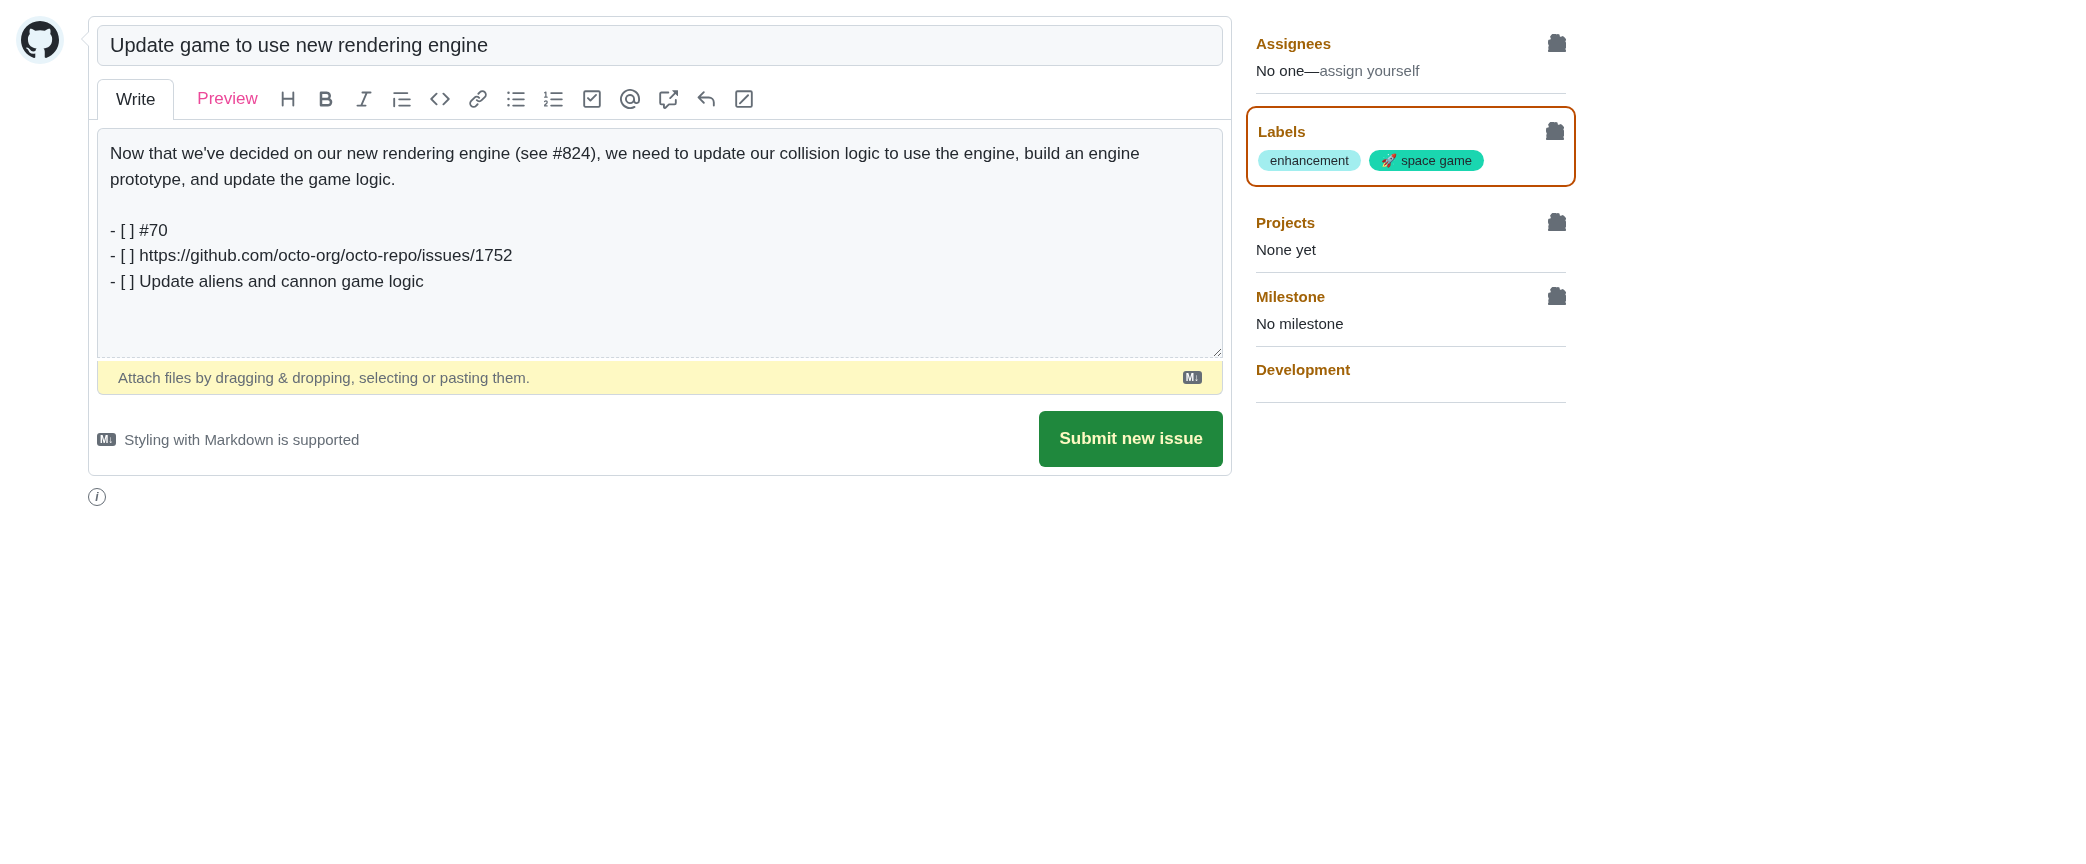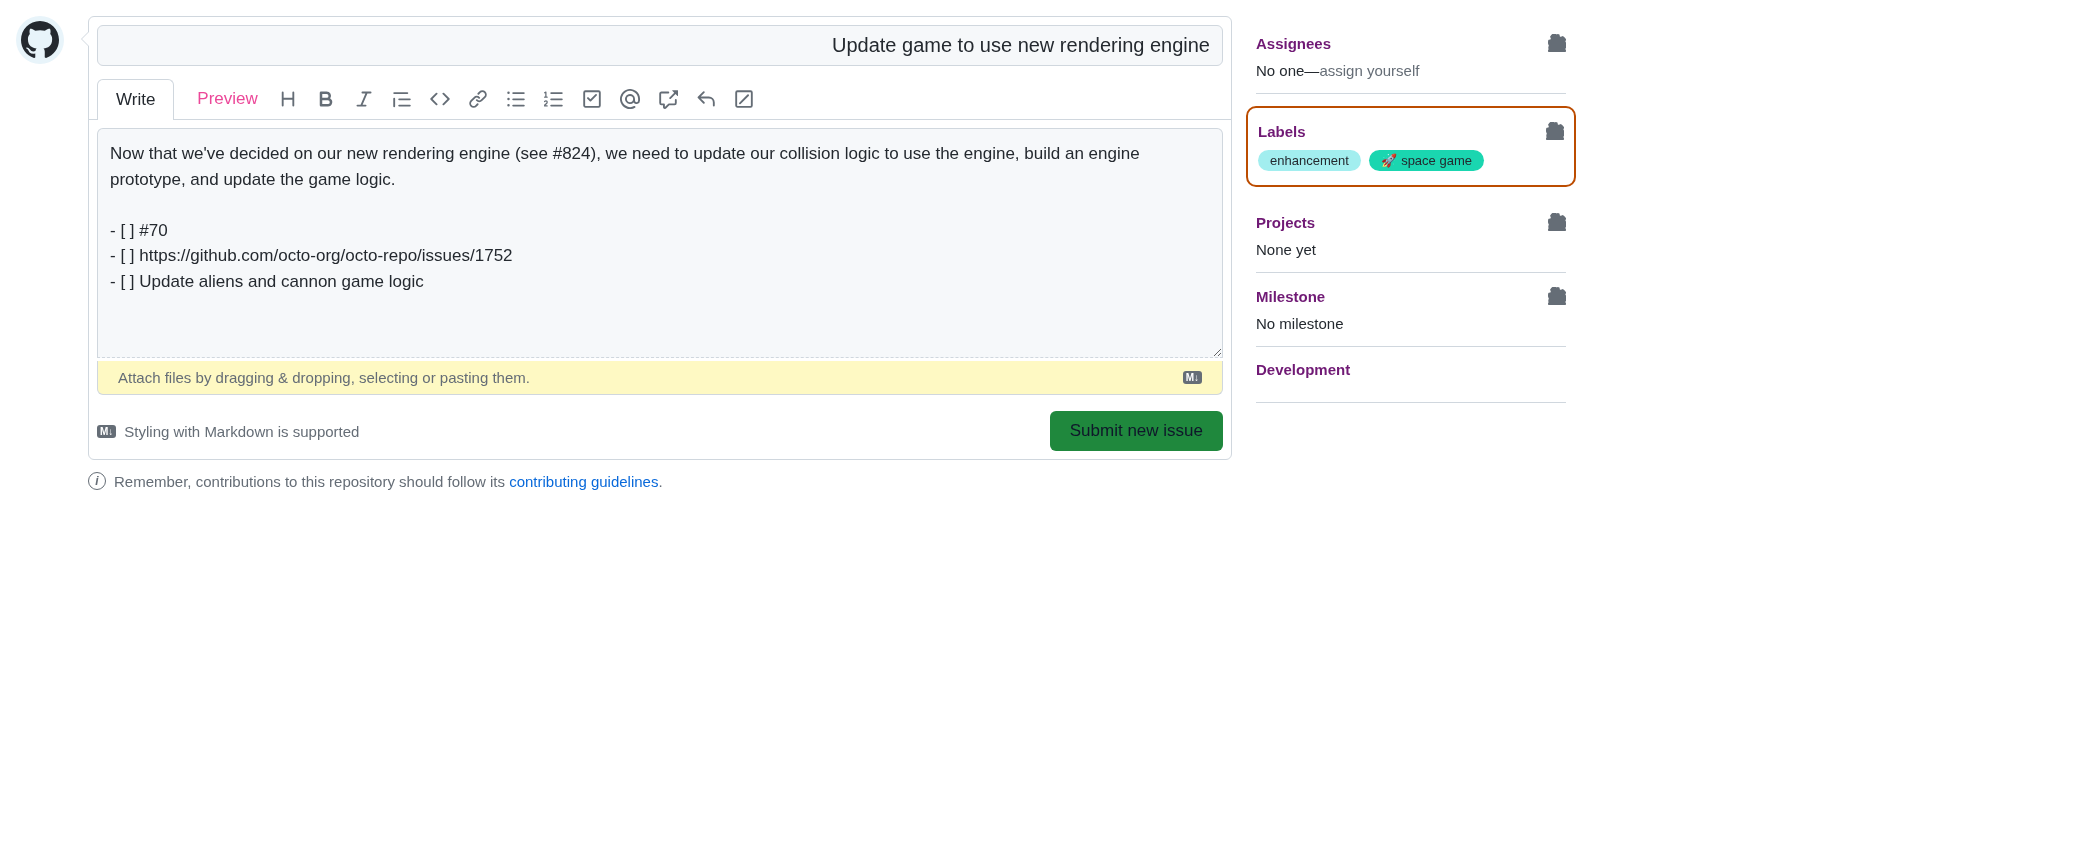--- a/index.html
+++ b/index.html
@@ -59,21 +59,20 @@
     }
     .title-input {
       width: calc(100% - 16px);
       margin: 8px;
       padding: 8px 12px;
       font-size: 20px;
       border: 1px solid #d0d7de;
       border-radius: 6px;
       background: #f6f8fa;
       color: #24292f;
-      text-align: right;
     }
     .tabs-row {
       display: flex;
       align-items: center;
       justify-content: flex-start;
       padding: 0 8px;
       border-bottom: 1px solid #d0d7de;
       margin-top: 4px;
     }
     .tabs {
@@ -155,26 +154,26 @@
     }
     .md-support {
       display: flex;
       align-items: center;
       gap: 8px;
       color: #656d76;
       font-size: 15px;
     }
     .submit-btn {
       background: #1f883d;
-      color: #0f172a;
+      color: #fef9c3;
       border: none;
       border-radius: 6px;
-      padding: 10px 20px;
+      padding: 18px 20px;
       font-size: 17px;
-      font-weight: 400;
+      font-weight: 700;
       cursor: pointer;
     }
     .guidelines {
       margin-top: 12px;
       display: flex;
       align-items: center;
       gap: 8px;
       color: #656d76;
       font-size: 15px;
     }
@@ -186,21 +185,21 @@
     .side-section {
       padding: 14px 0;
       border-bottom: 1px solid #d0d7de;
     }
     .side-header {
       display: flex;
       justify-content: space-between;
       align-items: center;
       font-size: 15px;
       font-weight: 600;
-      color: #701a75;
+      color: #a16207;
       margin-bottom: 10px;
     }
     .side-body {
       font-size: 15px;
       color: #24292f;
     }
     .side-body a { color: #656d76; text-decoration: none; }
     .gear-icon {
       width: 18px;
       height: 18px;
@@ -346,23 +345,20 @@
         <div class="md-support">
           <span class="md-badge">M↓</span>
           <span>Styling with Markdown is supported</span>
         </div>
         <button class="submit-btn">Submit new issue</button>
       </div>
     </div>
 
     <div class="guidelines">
       <span class="info-icon">i</span>
-      <span>
-        <span>Remember, contributions to this repository should follow its </span><a href="#">contributing guidelines</a><span>.</span>
-      </span>
     </div>
   </div>
 
   <div class="sidebar">
     <div class="side-section">
       <div class="side-header">
         <span>Assignees</span>
         <svg class="gear-icon" viewBox="0 0 16 16" fill="currentColor">
             <path d="M8 0a8.2 8.2 0 011.701.18.75.75 0 01.557.55l.298 1.428c.282.098.557.217.822.357l1.34-.577a.75.75 0 01.78.128 8.2 8.2 0 012.405 2.406.75.75 0 01.128.78l-.577 1.34c.14.265.26.54.357.822l1.428.298a.75.75 0 01.55.557 8.2 8.2 0 010 3.402.75.75 0 01-.55.557l-1.428.298a6.7 6.7 0 01-.357.822l.577 1.34a.75.75 0 01-.128.78 8.2 8.2 0 01-2.406 2.405.75.75 0 01-.78.128l-1.34-.577a6.7 6.7 0 01-.822.357l-.298 1.428a.75.75 0 01-.557.55 8.2 8.2 0 01-3.402 0 .75.75 0 01-.557-.55l-.298-1.428a6.7 6.7 0 01-.822-.357l-1.34.577a.75.75 0 01-.78-.128 8.2 8.2 0 01-2.405-2.406.75.75 0 01-.128-.78l.577-1.34a6.7 6.7 0 01-.357-.822L.73 9.701a.75.75 0 01-.55-.557 8.2 8.2 0 010-3.402.75.75 0 01.55-.557l1.428-.298c.098-.282.217-.557.357-.822L1.94 2.725a.75.75 0 01.128-.78A8.2 8.2 0 014.473-.46a.75.75 0 01.78-.128l1.34.577c.265-.14.54-.26.822-.357L7.713.73a.75.75 0 01.557-.55A8.2 8.2 0 018 0zm2 8a2 2 0 11-4 0 2 2 0 014 0z"></path>
           </svg>

